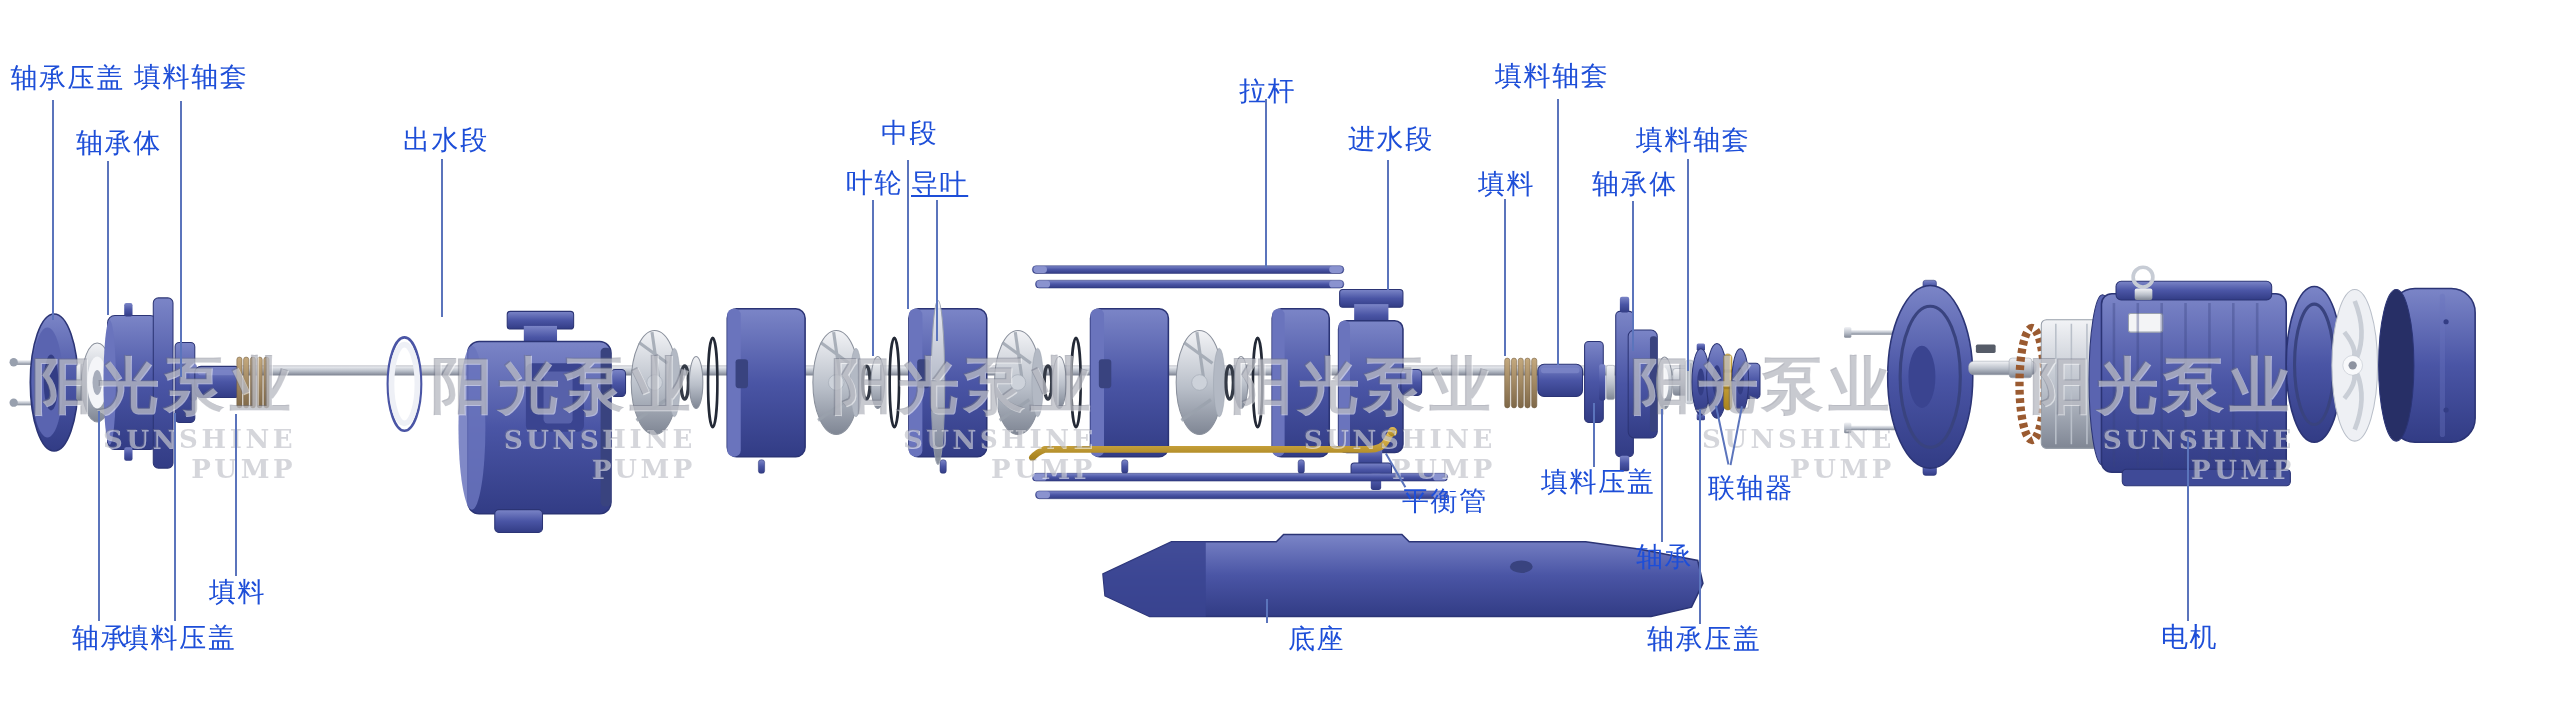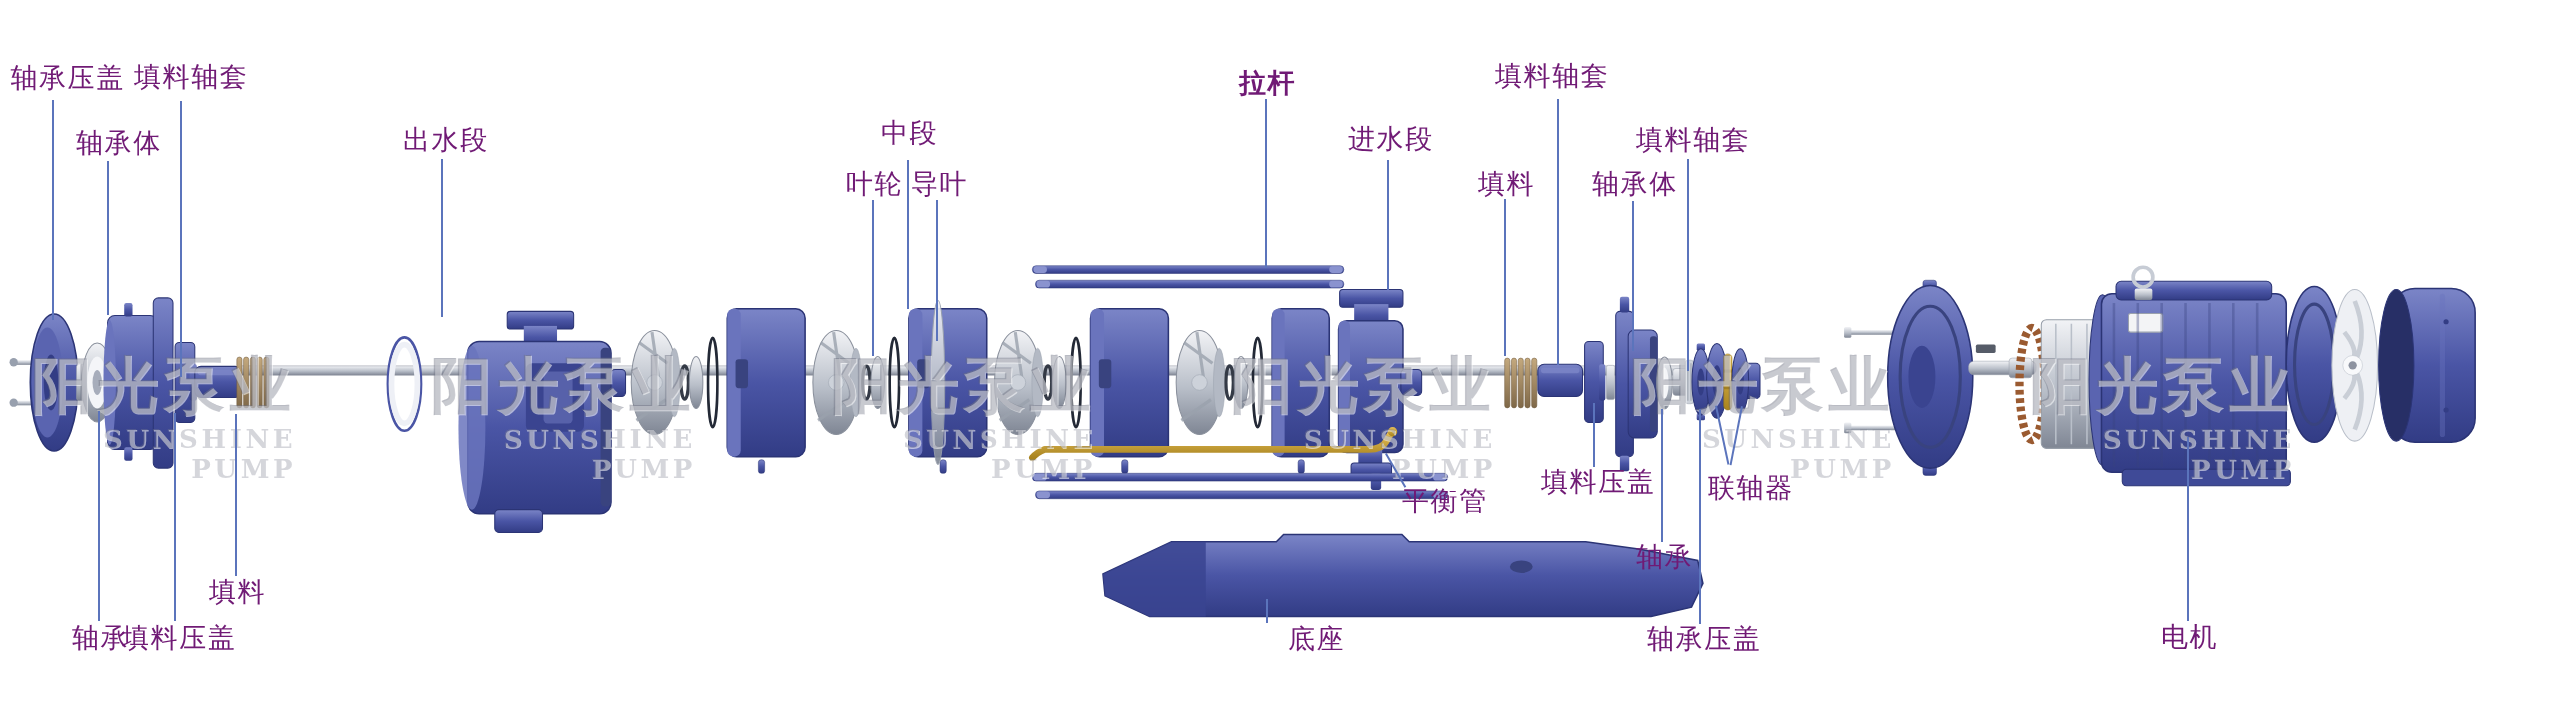--- a/index.html
+++ b/index.html
@@ -1,19 +1,19 @@
 <!DOCTYPE html>
 <html style="font-size:8.3px"><head>
 <meta charset="utf-8">
 <style>
   html,body{margin:0;padding:0;background:#ffffff;}
   #stage{position:relative;width:2576px;height:725px;background:#ffffff;overflow:hidden;
          font-family:"DejaVu Sans","Liberation Sans",sans-serif;}
   #parts-svg{position:absolute;left:0;top:0;}
-  .lbl{position:absolute;font-size:27px;line-height:1.1;font-weight:500;color:#701a75;
+  .lbl{position:absolute;font-size:27px;line-height:1.1;font-weight:500;color:#1d4ed8;
        letter-spacing:1.6px;white-space:nowrap;}
   .ld{position:absolute;width:1.6px;background:#5b74bc;}
   .ldd{transform-origin:0 0;}
   .wm{position:absolute;width:291px;text-align:right;pointer-events:none;}
   .wm-cn{display:block;font-size:61px;font-weight:bold;letter-spacing:5.2px;
          color:rgba(128,132,146,0.33);
          text-shadow:1px 1px 0 rgba(255,255,255,0.55),-0.5px -0.5px 0 rgba(90,95,112,0.25);}
   .wm-en{display:block;margin-top:-3.1px;font-family:"DejaVu Serif","Liberation Serif",serif;
          font-size:26px;font-weight:bold;letter-spacing:3.6px;
          color:rgba(128,132,146,0.33);
@@ -367,24 +367,24 @@
   <div class="ld" style="left:1661px;top:409px;height:133px;"></div>
   <div class="ld ldd" style="left:1715px;top:406px;height:60px;transform:rotate(-12deg);"></div>
   <div class="ld ldd" style="left:1741px;top:406px;height:60px;transform:rotate(11deg);"></div>
   <div class="ld" style="left:1699px;top:409px;height:215px;"></div>
   <div class="ld" style="left:2187px;top:437px;height:184px;"></div>
 
   <div class="lbl" style="left:10.4px;top:63px;">轴承压盖</div>
   <div class="lbl" style="left:76px;top:128px;">轴承体</div>
   <div class="lbl" style="left:134px;top:62px;">填料轴套</div>
   <div class="lbl" style="left:403px;top:125px;">出水段</div>
-  <div class="lbl" style="left:846px;top:169px;">叶轮</div>
+  <div class="lbl" style="left:846px;top:169px;font-family:Liberation Serif, serif;">叶轮</div>
   <div class="lbl" style="left:881px;top:118px;">中段</div>
-  <div class="lbl" style="left:911px;top:169px;">导叶</div>
-  <div class="lbl" style="left:1239px;top:68px;font-weight:bold;">拉杆</div>
+  <div class="lbl" style="left:911px;top:169px;text-decoration:underline;">导叶</div>
+  <div class="lbl" style="left:1239px;top:76px;">拉杆</div>
   <div class="lbl" style="left:1348px;top:125px;font-family:Liberation Serif, serif;">进水段</div>
   <div class="lbl" style="left:1495px;top:61px;">填料轴套</div>
   <div class="lbl" style="left:1478px;top:169px;">填料</div>
   <div class="lbl" style="left:1636px;top:125px;">填料轴套</div>
   <div class="lbl" style="left:1592px;top:169px;">轴承体</div>
   <div class="lbl" style="left:72px;top:623px;">轴承</div>
   <div class="lbl" style="left:122px;top:623px;">填料压盖</div>
   <div class="lbl" style="left:209px;top:577px;">填料</div>
   <div class="lbl" style="left:1402px;top:487px;font-family:Liberation Serif, serif;">平衡管</div>
   <div class="lbl" style="left:1240px;top:624px;margin-left:48px;">底座</div>

